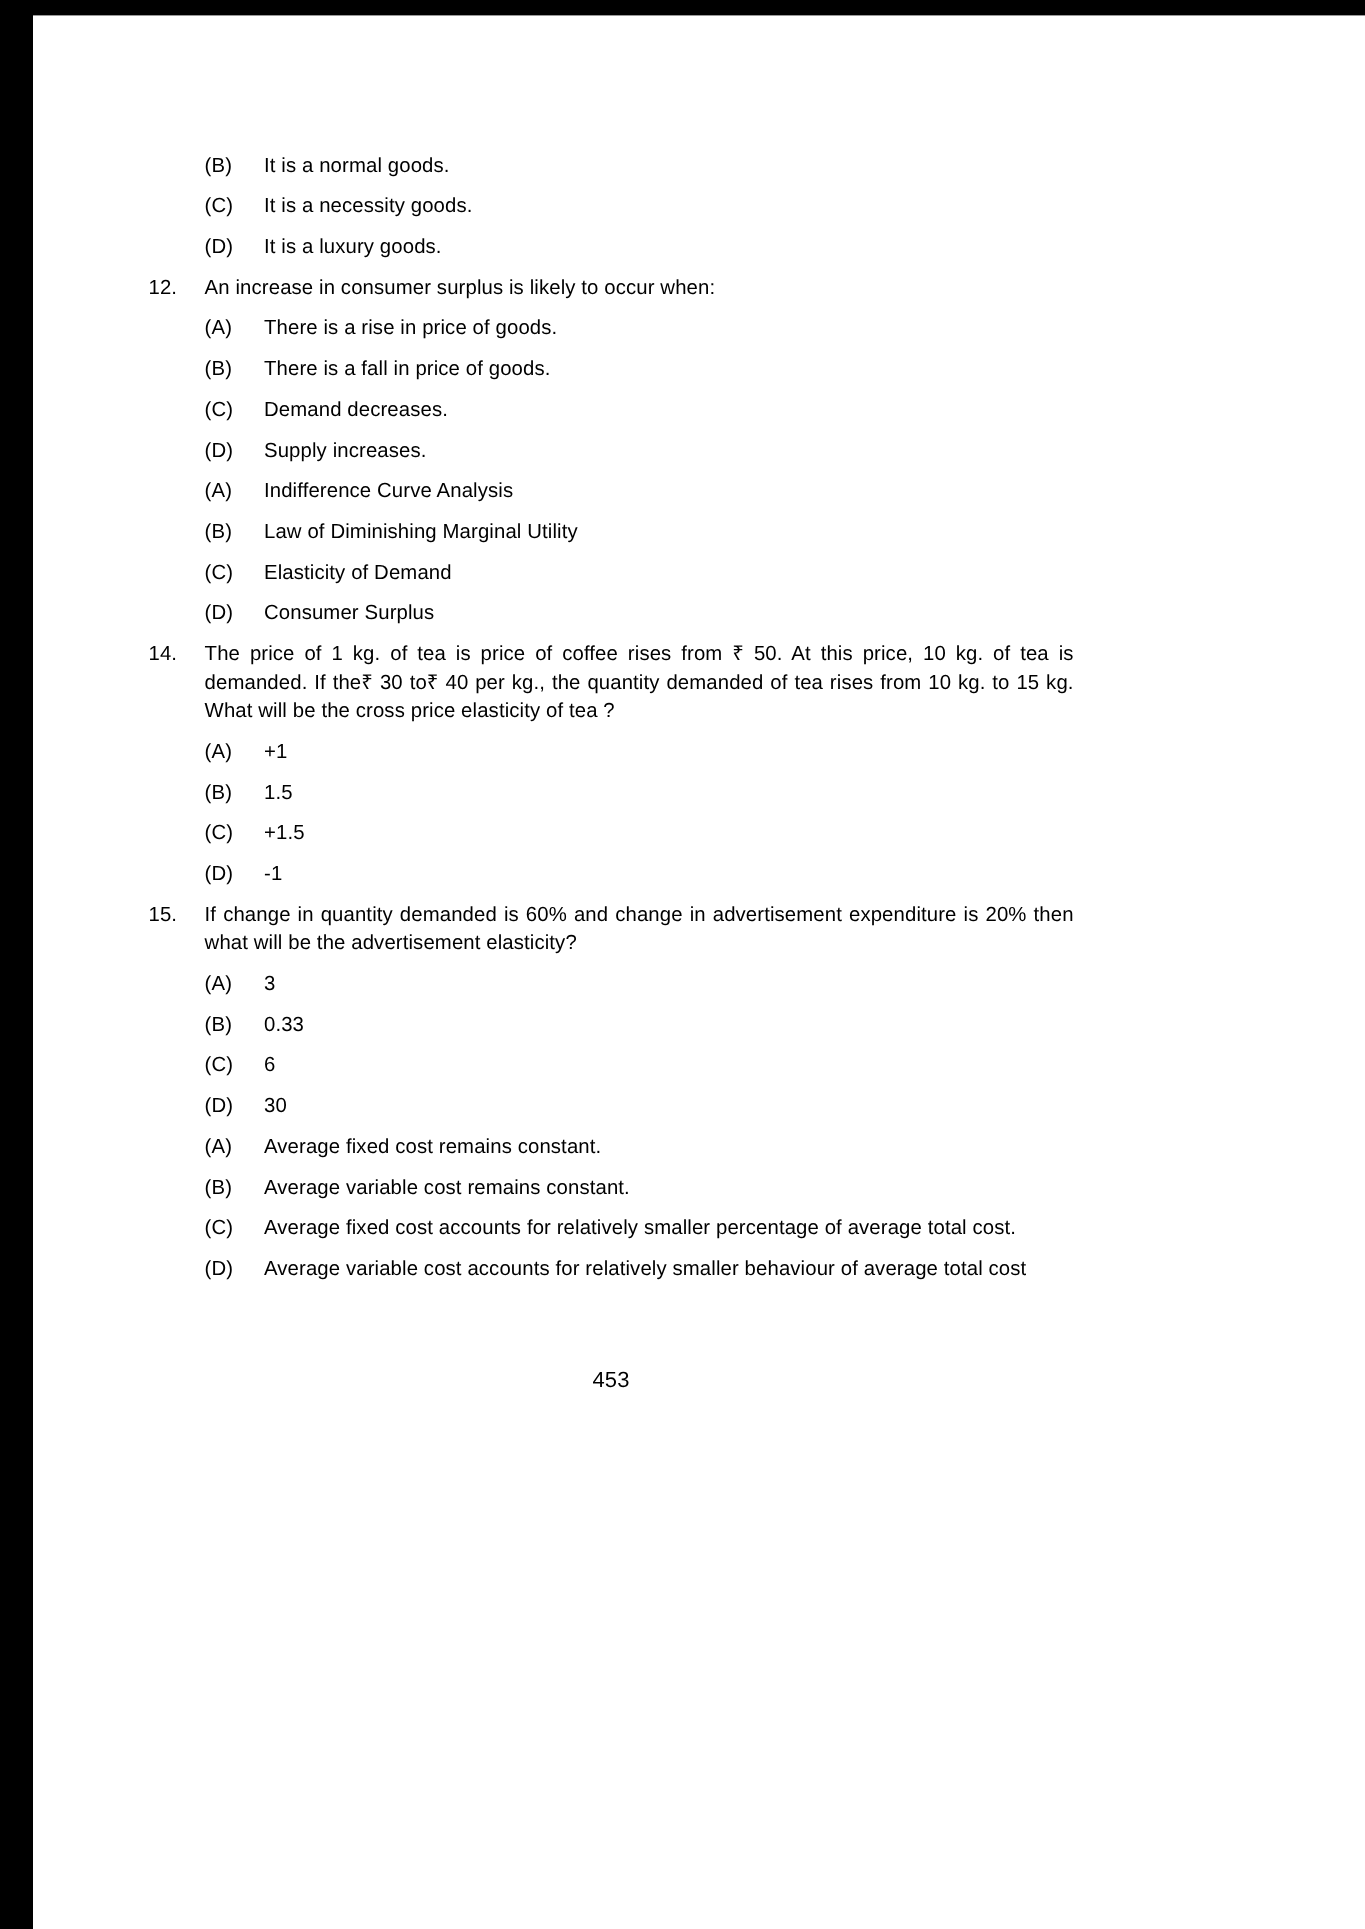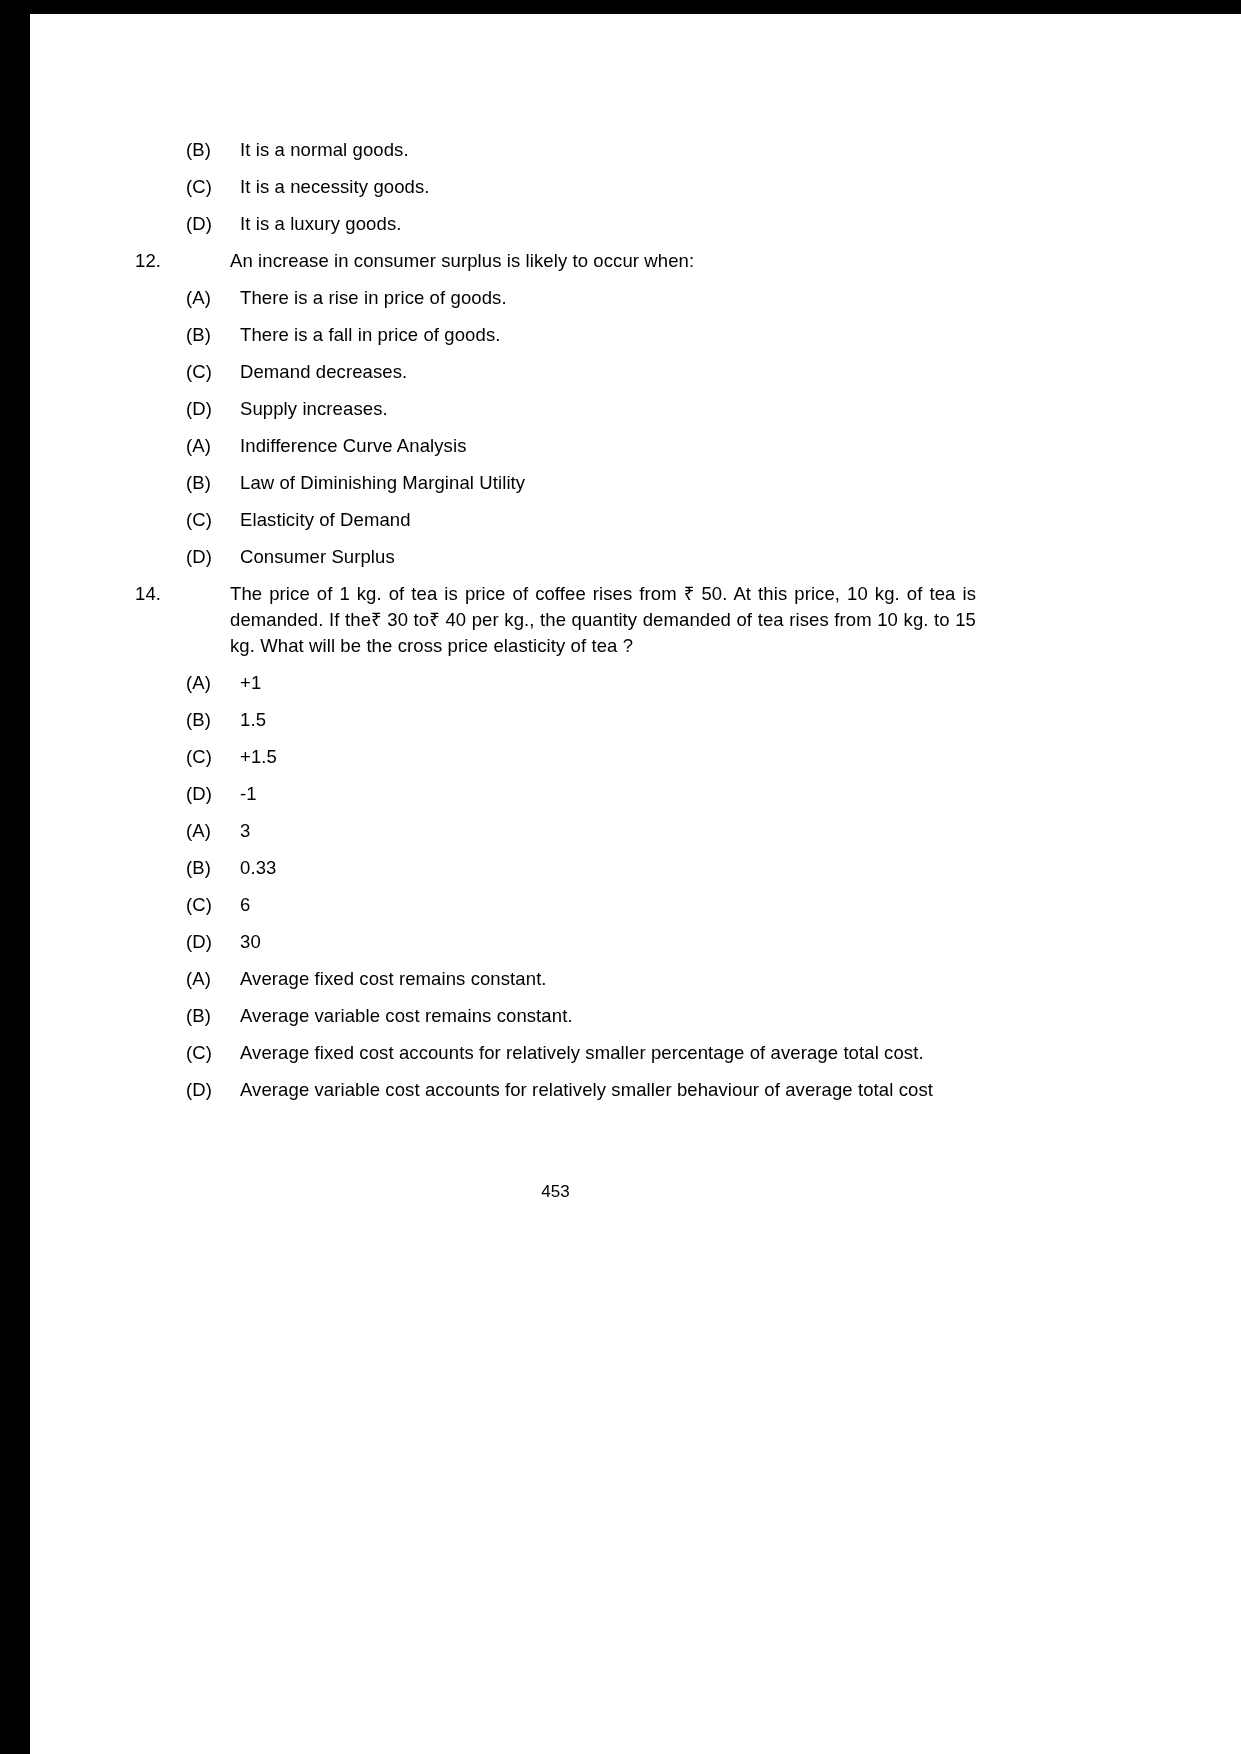--- a/index.html
+++ b/index.html
@@ -24,32 +24,32 @@
   }
   .content {
     position: absolute;
     left: 135px; top: 137px;
     width: 841px;
     font-size: 18.5px;
     line-height: 26px;
     letter-spacing: 0.1px;
   }
   .row { margin-bottom: 11px; }
-  .q-head { display: flex; gap: 44px; }
+  .q-head { display: flex; }
   .q-num { width: 51px; flex: 0 0 51px; }
   .q-text { flex: 1; }
   .justify { text-align: justify; }
   .options { margin-left: 51px; }
   .option-row { display: flex; }
   .opt-label { width: 54px; flex: 0 0 54px; }
   .opt-text { flex: 1; }
   .page-number {
     text-align: center;
     margin-top: 76px;
-    font-size: 17px;
+    font-size: 20px;
   }
 </style>
 </head>
 <body>
 
 <div class="scan-border-left"></div>
 <div class="scan-border-top"></div>
 
 <div class="content">
 
@@ -133,20 +133,24 @@
         <span class="opt-text">+1.5</span>
       </div>
       <div class="option-row row">
         <span class="opt-label">(D)</span>
         <span class="opt-text">-1</span>
       </div>
     </div>
   </div>
 
   <div class="question">
+    <div class="q-head row">
+      <span class="q-num">15.</span>
+      <div class="q-text justify">If change in quantity demanded is 60% and change in advertisement expenditure is 20% then what will be the advertisement elasticity?</div>
+    </div>
     <div class="options">
       <div class="option-row row">
         <span class="opt-label">(A)</span>
         <span class="opt-text">3</span>
       </div>
       <div class="option-row row">
         <span class="opt-label">(B)</span>
         <span class="opt-text">0.33</span>
       </div>
       <div class="option-row row">

